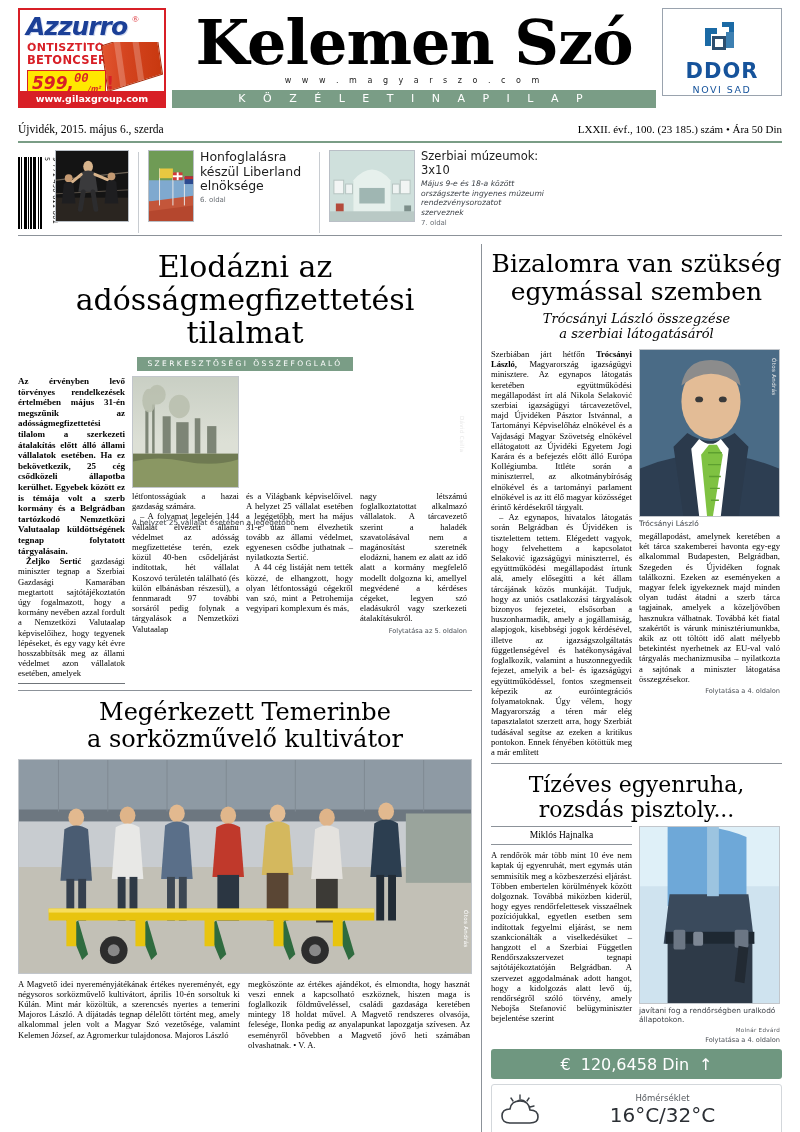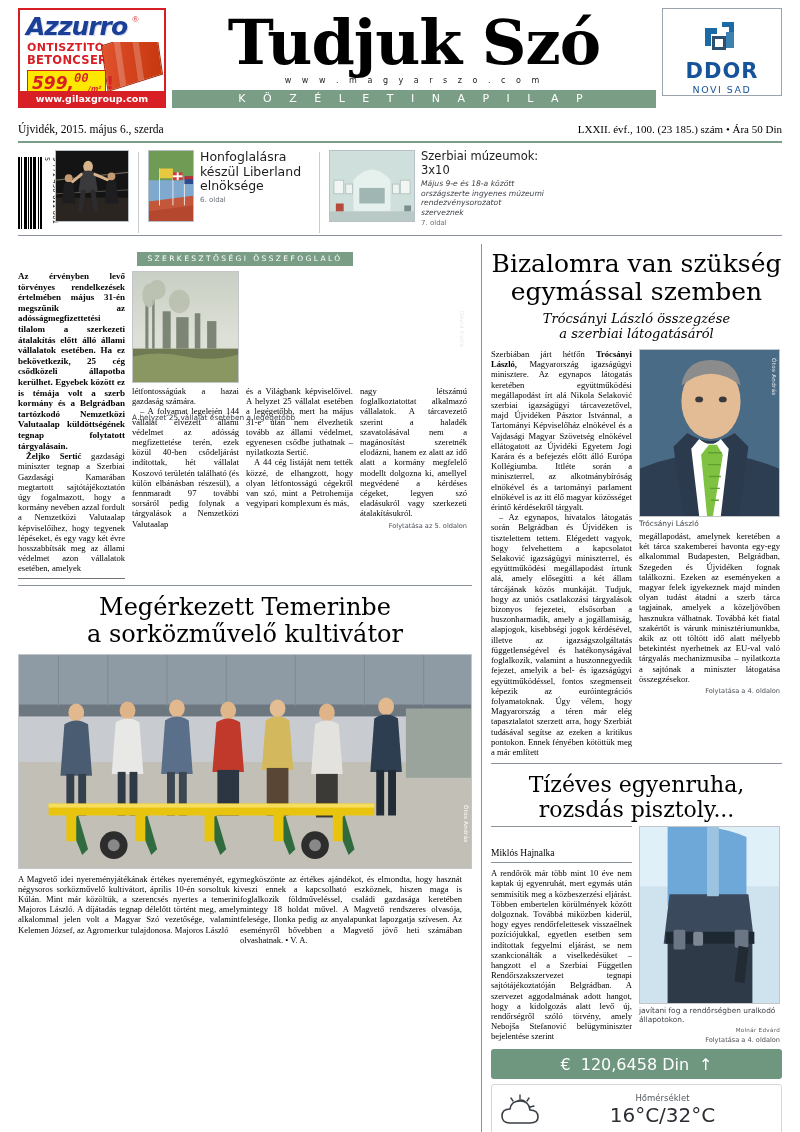--- a/index.html
+++ b/index.html
@@ -177,27 +177,27 @@
 
   h2.sec-hd {
     font-family:"DejaVu Serif", serif; font-size:24px; line-height:27px;
     text-align:center; font-weight:normal; margin:8px 0 6px;
   }
   h2.sec-hd2 {
     font-family:"DejaVu Serif", serif; font-size:22px; line-height:25px;
     text-align:center; font-weight:normal; margin:8px 0 4px;
   }
   .byline {
-    font-size:9.5px; text-align:left; padding:21px 0 4px;
+    font-size:9.5px; text-align:center; padding:3px 0 4px;
     border-top:1px solid #8c9299; border-bottom:1px solid #8c9299;
     margin:2px 26px 5px;
   }
 
   
-  .bottom-cols { display:flex; gap:0; margin-top:5px; }
+  .bottom-cols { display:flex; gap:8px; margin-top:5px; }
   .bottom-cols .bc { width:222px; }
 
   
   .fx-box {
     background:#6f9780; color:#fff; height:30px; border-radius:3px;
     display:flex; align-items:center; justify-content:center; gap:10px;
     font-family:"DejaVu Sans", sans-serif; font-size:16px; margin-top:5px;
   }
   .wx-box {
     border:1px solid #d3d7db; border-radius:3px; height:52px; margin-top:5px;
@@ -222,21 +222,21 @@
       </div>
       <div class="az-l1">ÖNTISZTÍTÓ</div>
       <div class="az-l2">BETONCSEREPEK</div>
       <div class="az-price-wrap">
         <span class="az-price"><span>599,</span><sup>00</sup><sub>/m²</sub></span><span class="az-bang">!</span>
       </div>
       <div class="az-url">www.gilaxgroup.com</div>
     </div>
 
     <div class="mast-center">
-      <div class="mast-title">Tudjuk Szó</div>
+      <div class="mast-title">Kelemen Szó</div>
       <div class="mast-url">w w w . m a g y a r s z o . c o m</div>
       <div class="mast-sub">K Ö Z É L E T I   N A P I L A P</div>
     </div>
 
     <div class="ad-ddor">
       <svg class="ddor-mark" viewBox="0 0 40 36">
         <path d="M3 8 h12 v6 h-6 v12 h-6 z" fill="#1b6aa5"></path>
         <path d="M20 2 l12 0 0 10 -5 0 0 -5 -7 0 z" fill="#1b6aa5"></path>
         <path d="M10 16 h14 v14 h-14 z" fill="#2d4f70"></path>
         <path d="M24 12 l8 0 0 16 -8 0 z" fill="#1b6aa5" opacity="0.85"></path>
@@ -351,20 +351,24 @@
         <div class="t-page">7. oldal</div>
       </div>
     </div>
   </div>
   <div class="rule-thin"></div>
 
   <div class="main">
 
     <div class="col-left">
 
+      <h1 class="lead-hd">
+        <span>Elodázni az</span><br>
+        <span>adósságmegfizettetési tilalmat</span>
+      </h1>
       <span class="tag-green">SZERKESZTŐSÉGI ÖSSZEFOGLALÓ</span>
 
       <div class="cols4">
 
         <div class="c">
           <div class="bodytext">
             <p class="first lead-bold">Az érvényben levő törvényes rendelkezések értelmében május 31-én megszűnik az adósságmegfizettetési tilalom a szerkezeti átalakítás előtt álló állami vállalatok esetében. Ha ez bekövetkezik, 25 cég csődközeli állapotba kerülhet. Egyebek között ez is témája volt a szerb kormány és a Belgrádban tartózkodó Nemzetközi Valutaalap küldöttségének tegnap folytatott tárgyalásain.</p>
             <p><b>Željko Sertić</b><span> gazdasági miniszter tegnap a Szerbiai Gazdasági Kamarában megtartott sajtótájékoztatón úgy fogalmazott, hogy a kormány nevében azzal fordult a Nemzetközi Valutaalap képviselőihez, hogy tegyenek lépéseket, és egy vagy két évre hosszabbítsák meg az állami védelmet azon vállalatok esetében, amelyek</span></p>
           </div>
           <div class="hairline"></div>

